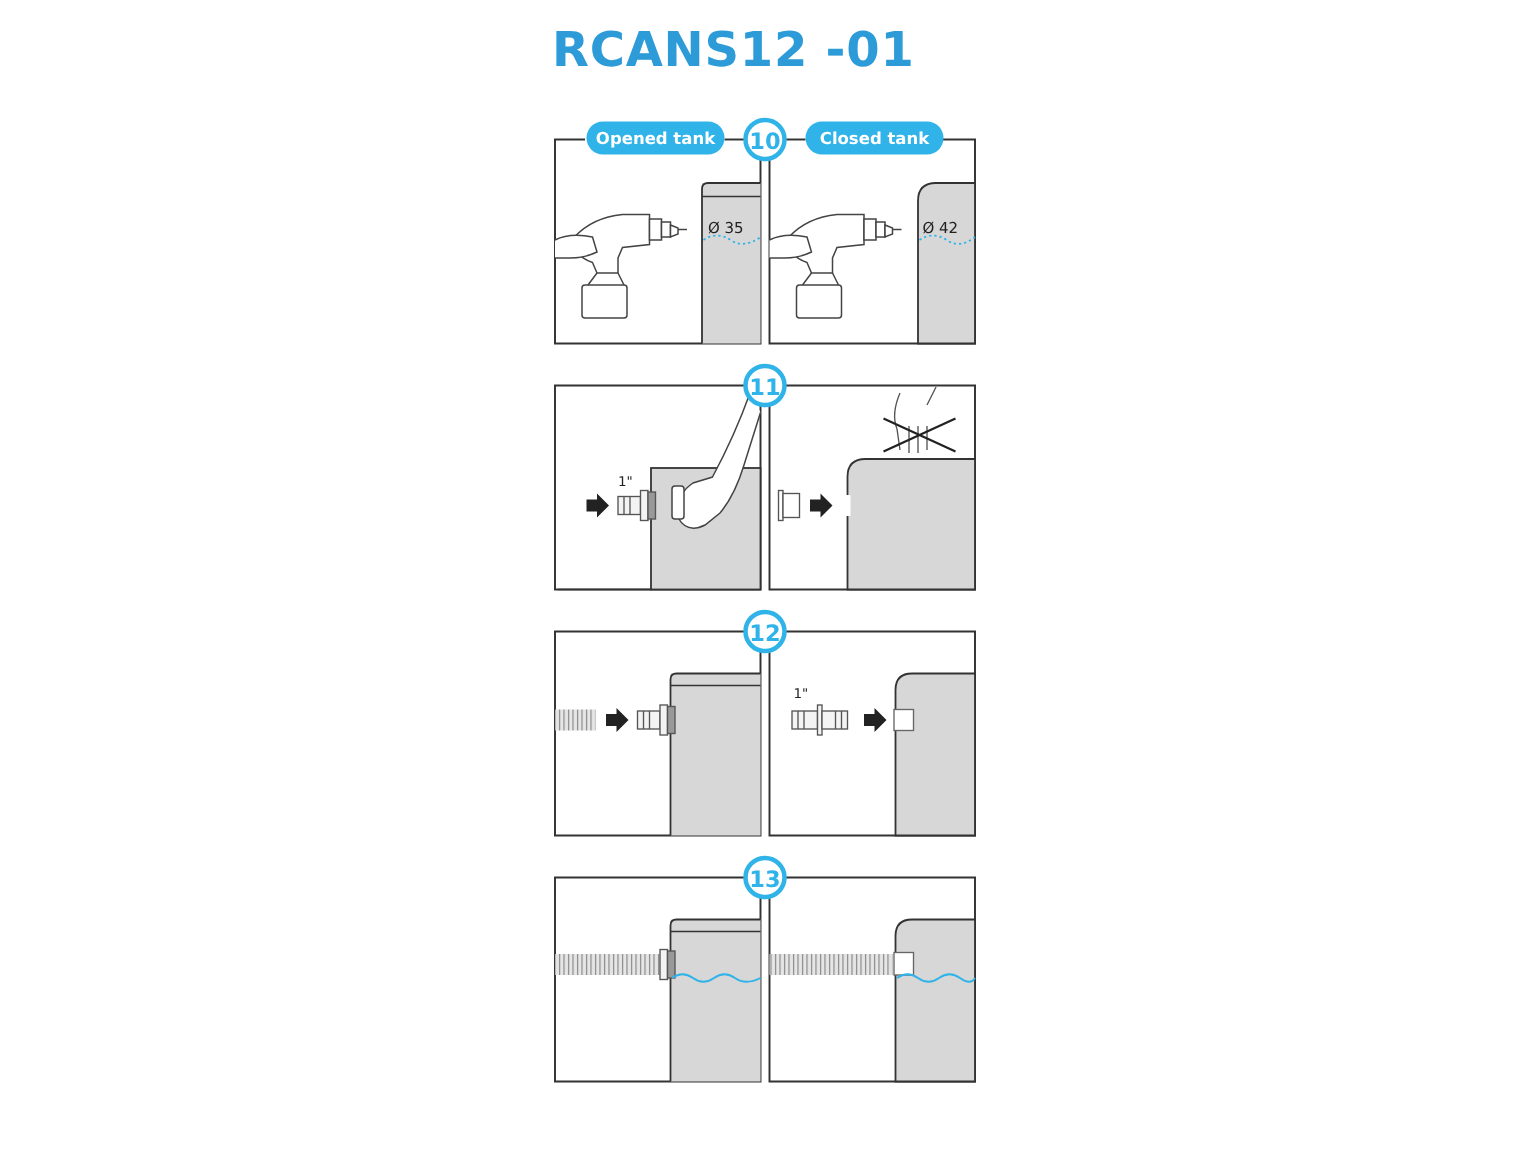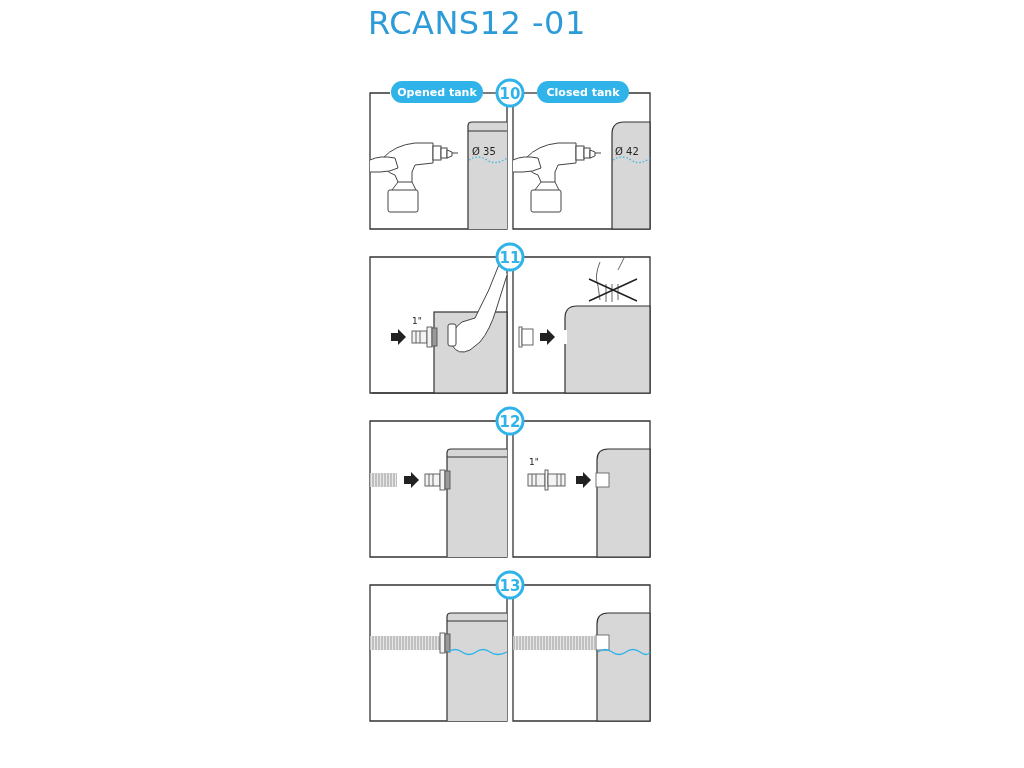--- a/index.html
+++ b/index.html
@@ -1,17 +1,17 @@
 <!DOCTYPE html>
 <html><head>
   <meta charset="utf-8">
   <style>
     html, body { margin: 0; padding: 0; background: #ffffff; }
     body { width: 1024px; height: 768px; position: relative; overflow: hidden; font-family: "DejaVu Sans", sans-serif; }
-    .title { position: absolute; left: 368px; top: 4px; font-size: 32px; color: #2d9bd8; letter-spacing: 0.5px; font-family: "DejaVu Sans", sans-serif; font-weight: normal; }
+    .title { position: absolute; left: 368px; top: 14px; font-size: 32px; color: #2d9bd8; letter-spacing: 0.5px; font-family: "DejaVu Sans", sans-serif; font-weight: bold; }
     svg.diagram { position: absolute; left: 0; top: 0; }
     .lbl { font-family: "DejaVu Sans", sans-serif; }
   </style>
 </head>
 <body>
 
 <div class="title">RCANS12 -01</div>
 
 <svg class="diagram" width="1024" height="768" viewBox="0 0 1024 768">
   <defs>

